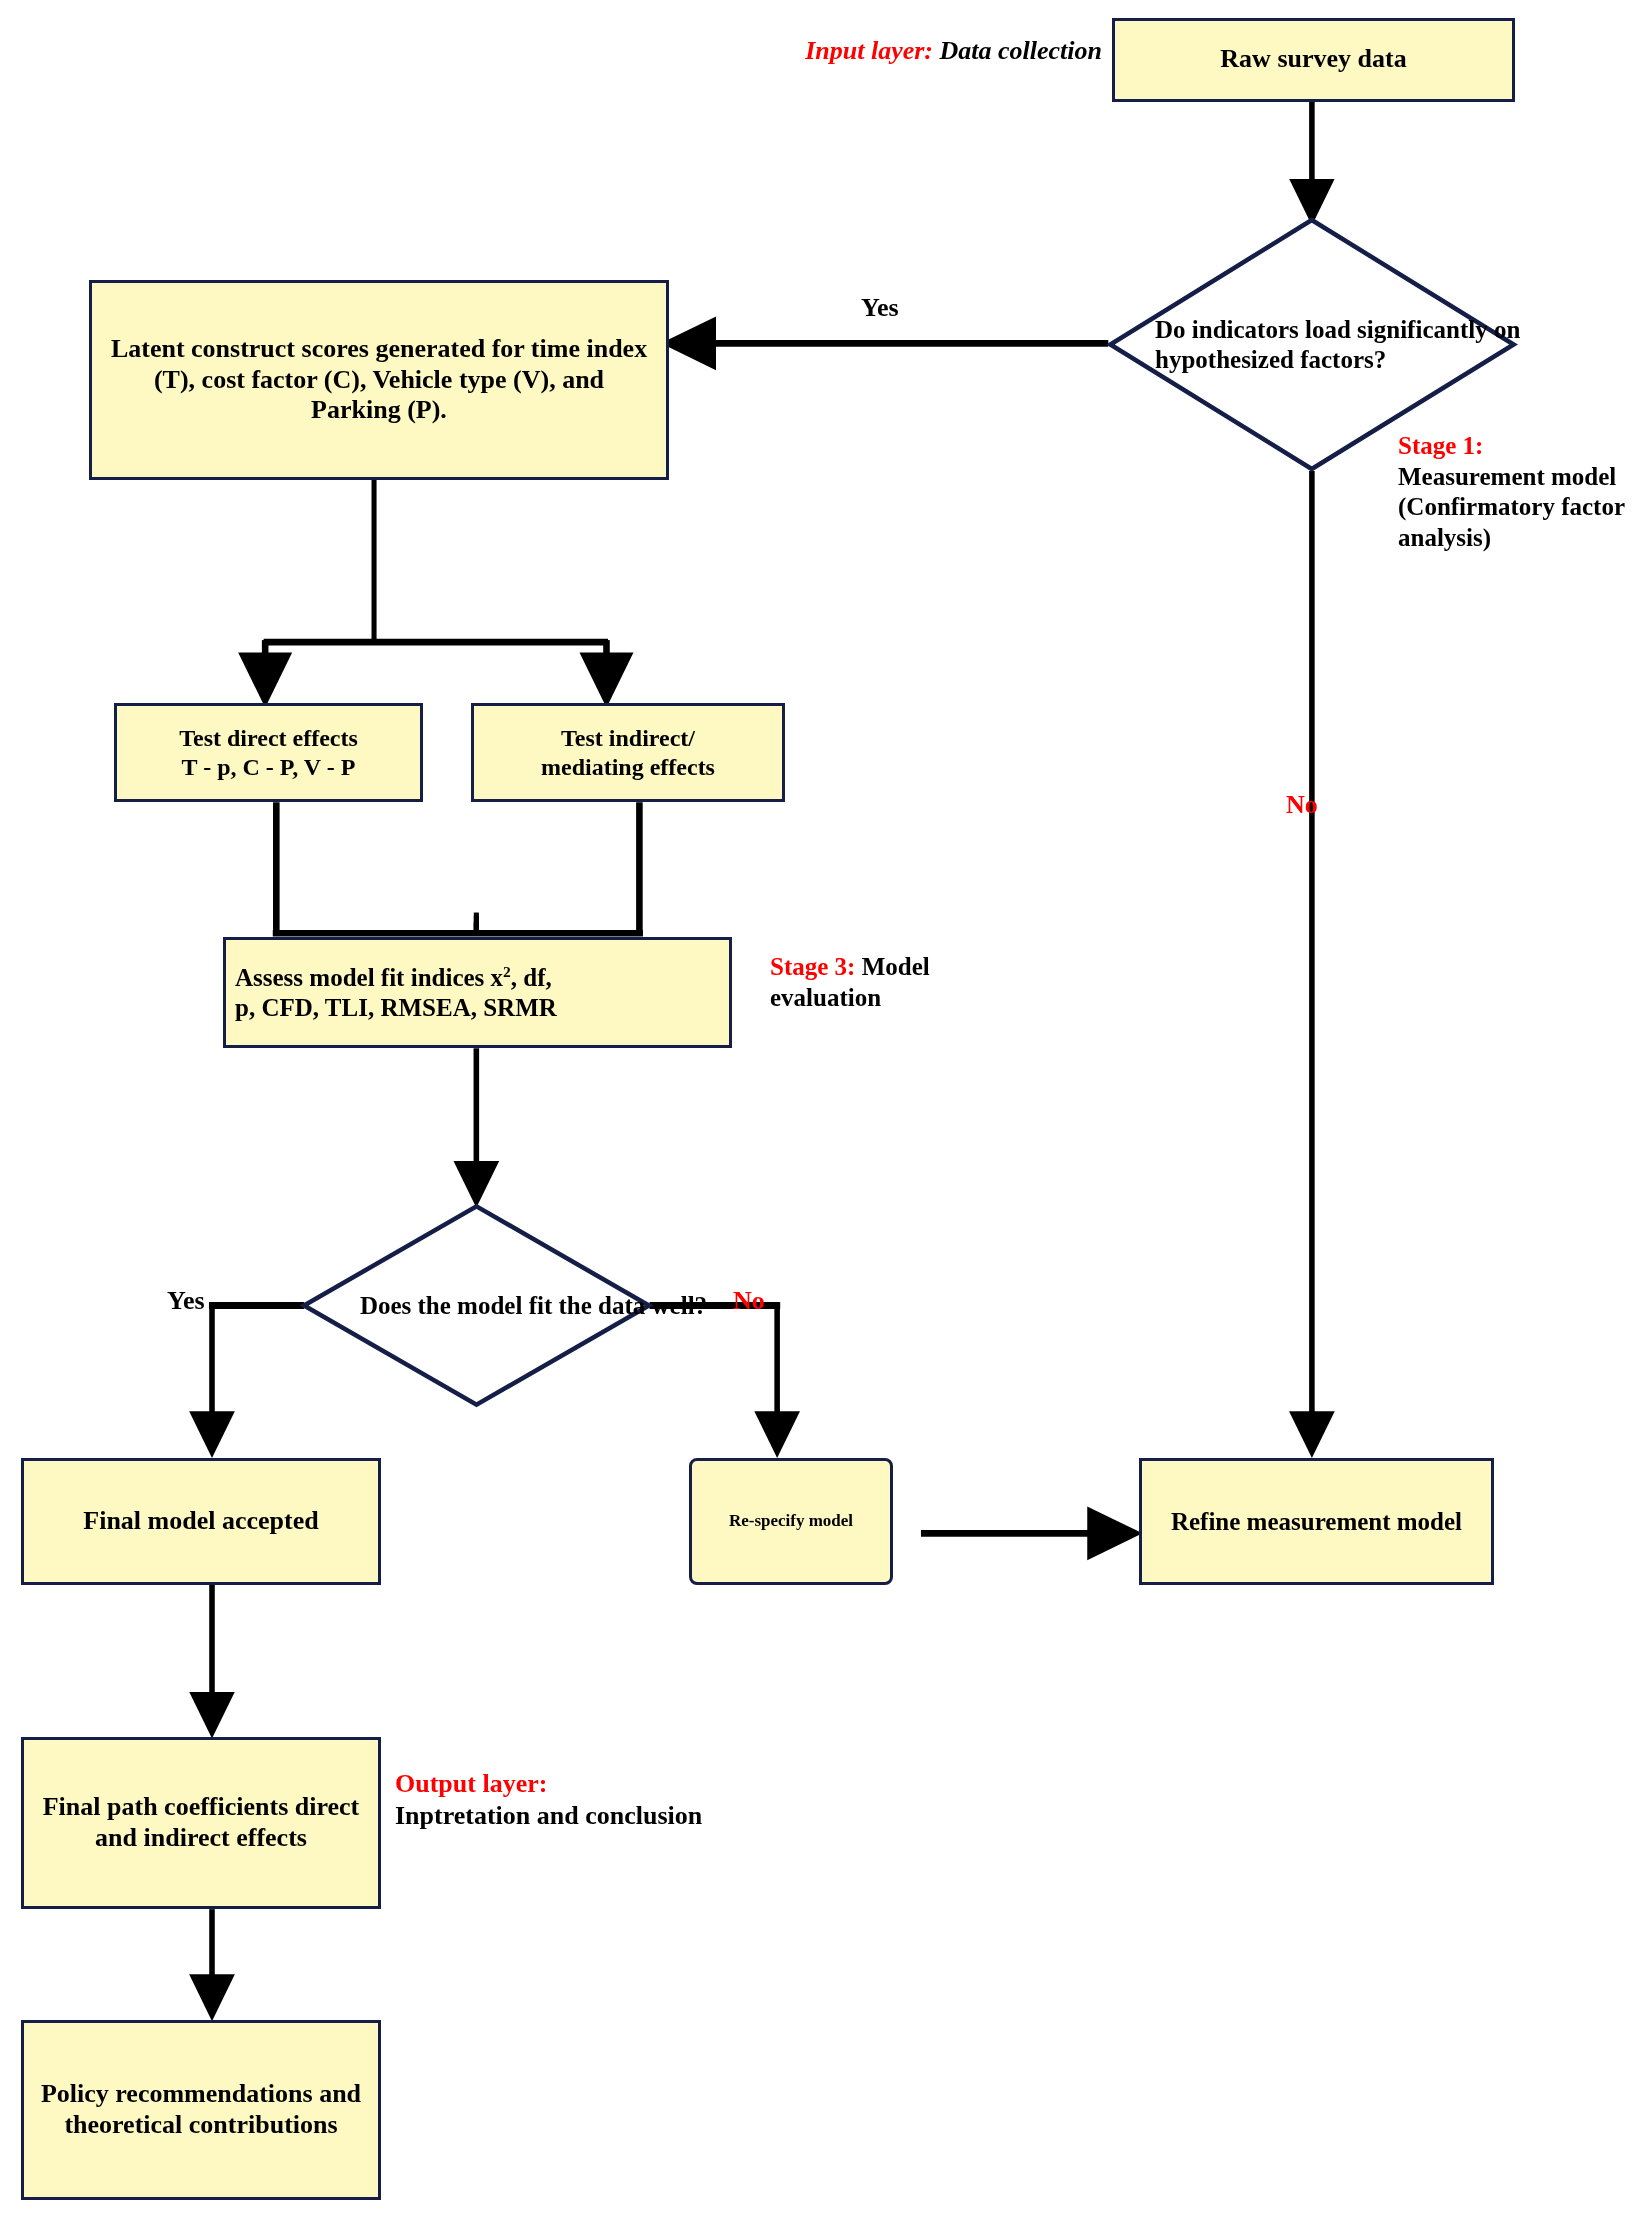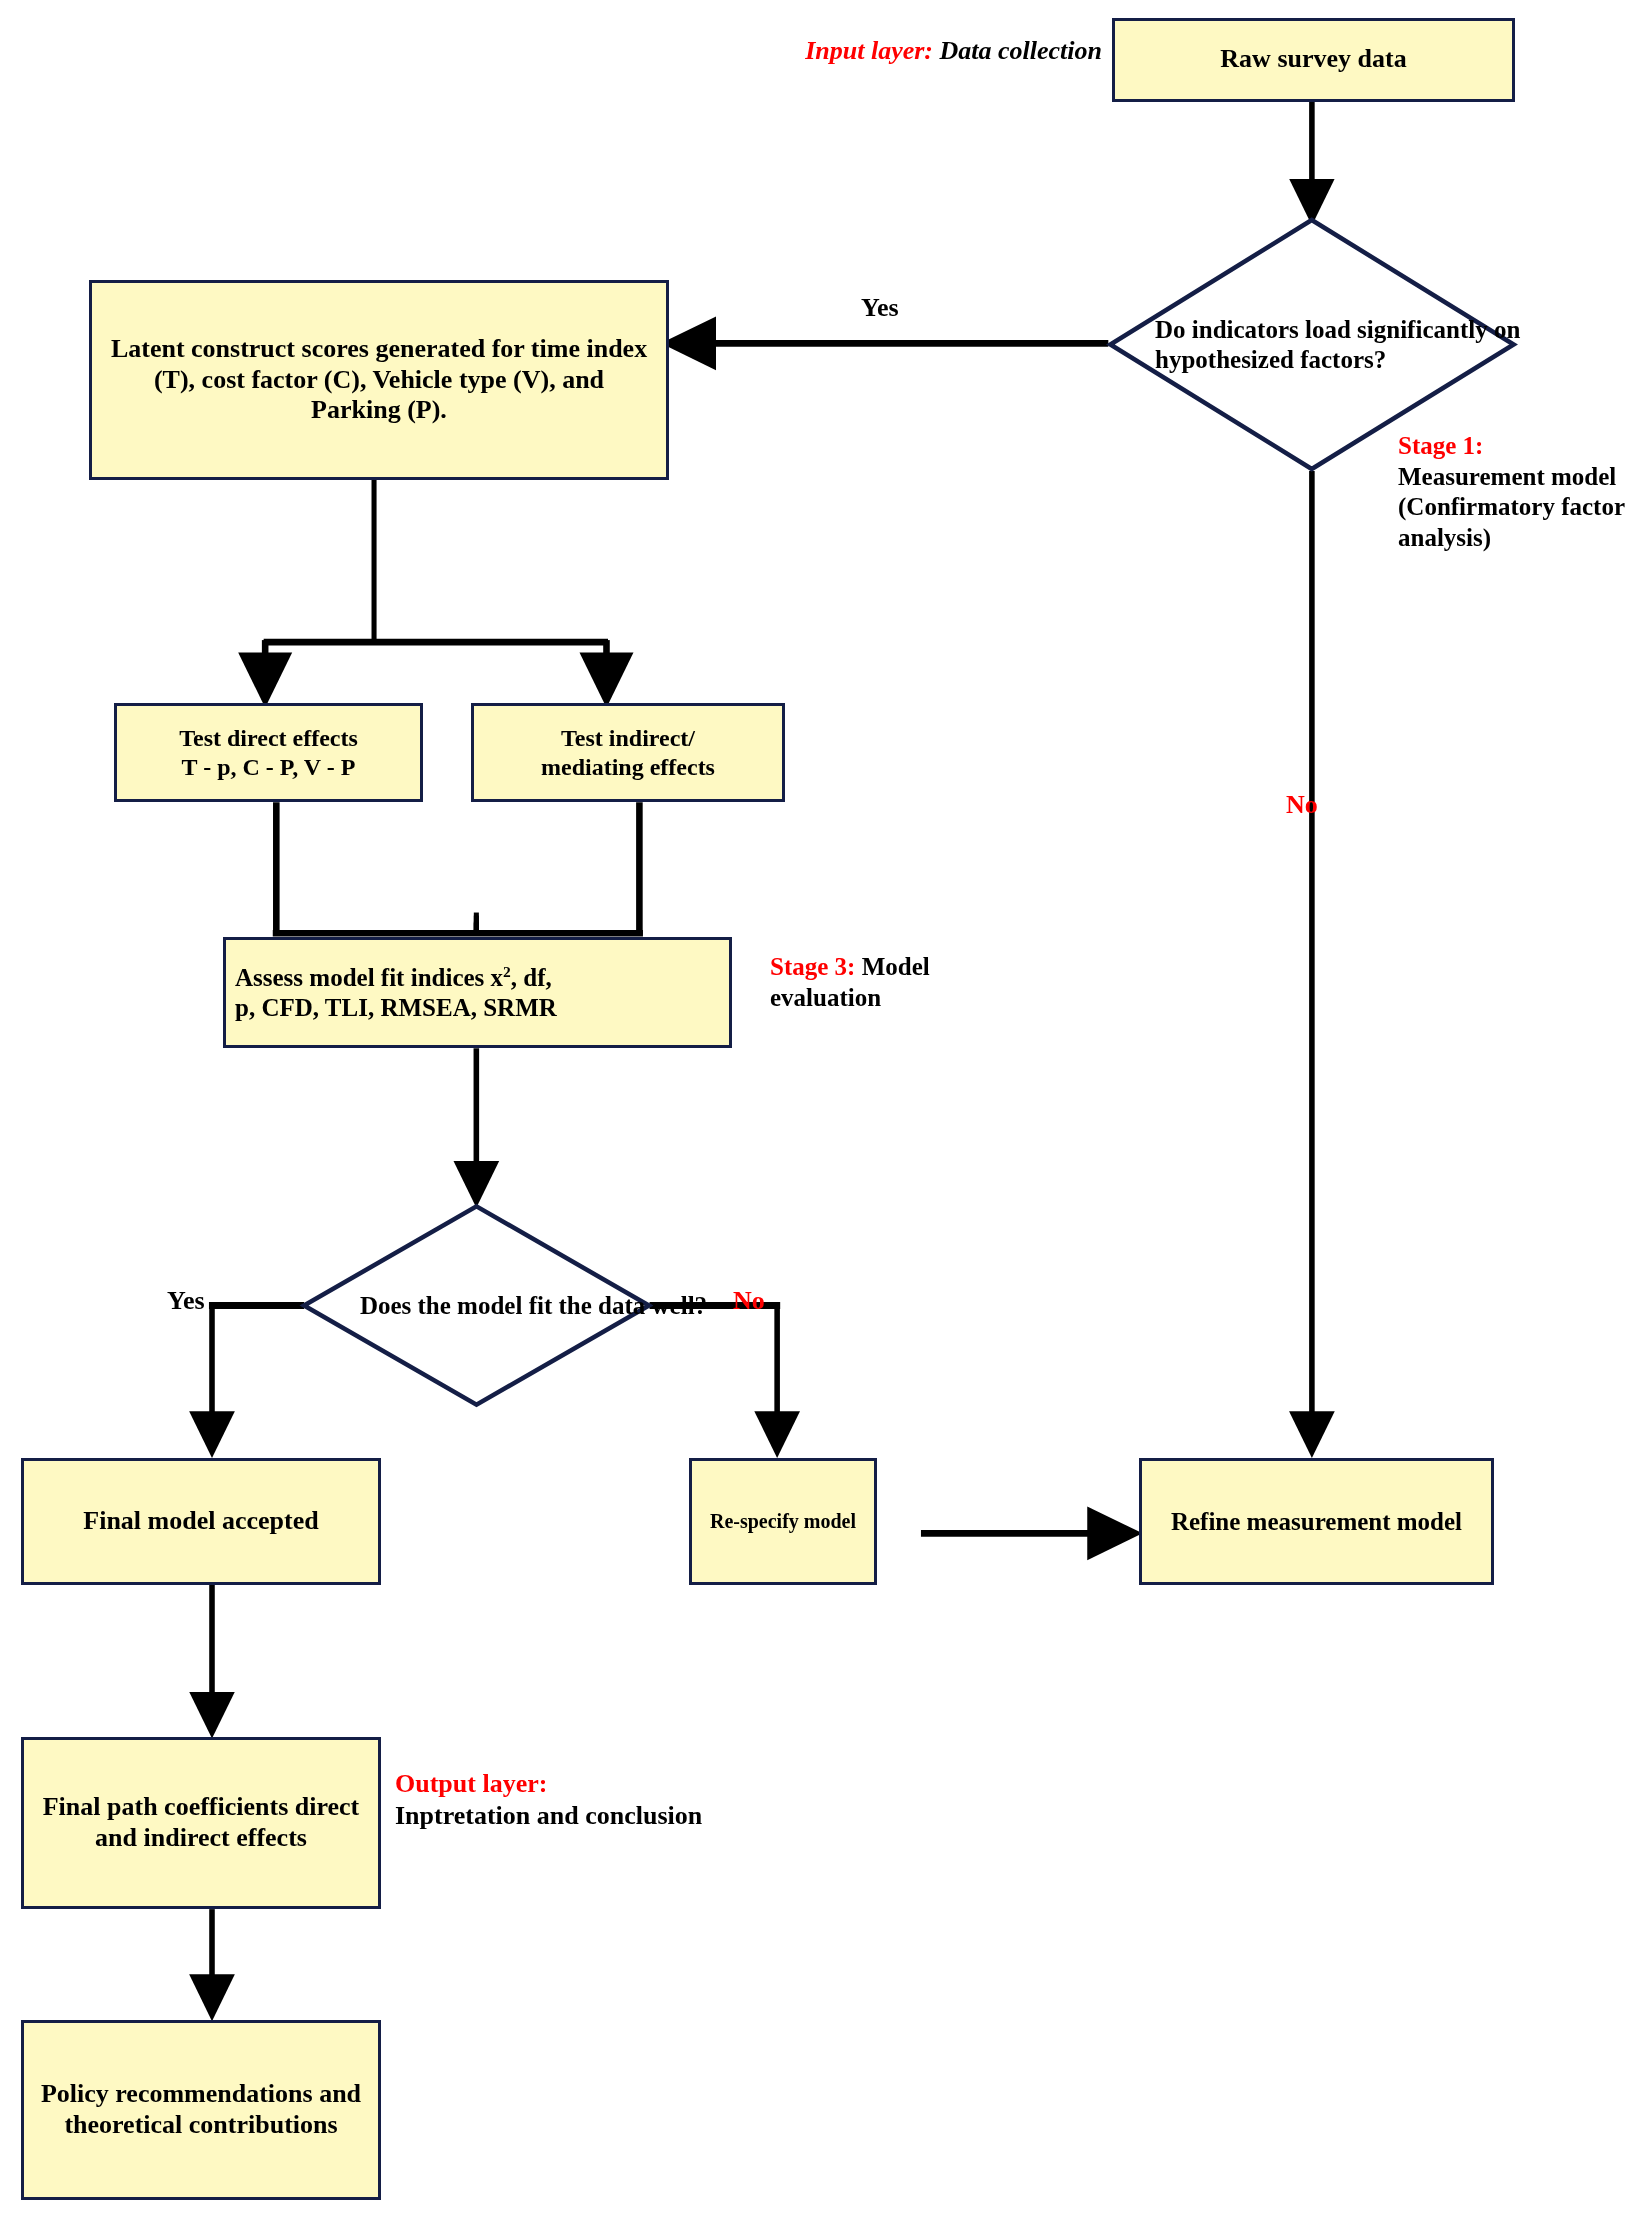--- a/index.html
+++ b/index.html
@@ -154,21 +154,21 @@
     <span>
       <span>Assess model fit indices x</span><span class="sup">2</span><span>, df,</span>
     </span>
     <span>p, CFD, TLI, RMSEA, SRMR</span>
   </div>
 
   <div class="node" style="left:21px; top:1458px; width:360px; height:127px; font-size:26px;">
     <span>Final model accepted</span>
   </div>
 
-  <div class="node" style="left:689px; top:1458px; width:188px; height:127px; font-size:20px;">
+  <div class="node" style="left:689px; top:1458px; width:204px; height:127px; font-size:17px;border-radius:8px;">
     <span>Re-specify model</span>
   </div>
 
   <div class="node" style="left:1139px; top:1458px; width:355px; height:127px; font-size:25px; padding:0 12px;">
     <span>Refine measurement model</span>
   </div>
 
   <div class="node" style="left:21px; top:1737px; width:360px; height:172px; font-size:26px; padding:0 13px;">
     <span>Final path coefficients direct and indirect effects</span>
   </div>

